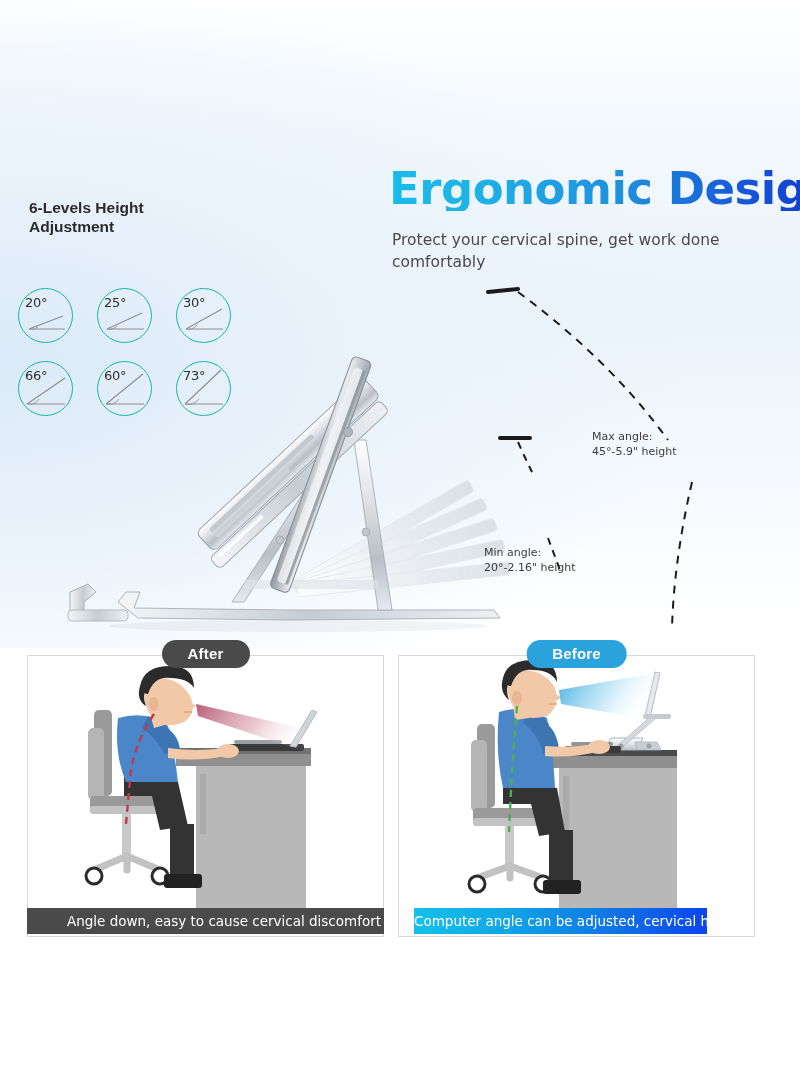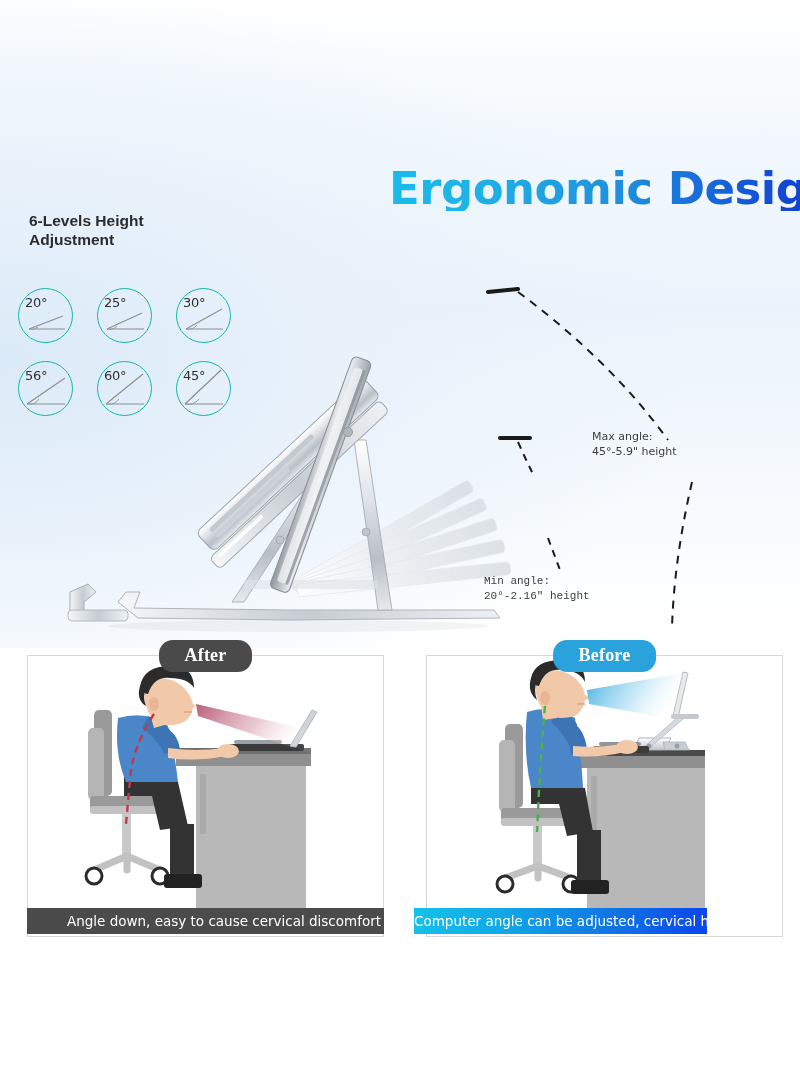--- a/index.html
+++ b/index.html
@@ -30,21 +30,21 @@
     font-family:"DejaVu Sans",sans-serif;
   }
   .hero-sub{
     position:absolute;left:392px;top:229px;width:330px;
     font-size:15.5px;color:#4a4a4a;line-height:1.42;
     font-family:"DejaVu Sans",sans-serif;
   }
 
   
   .levels-title{
-    position:absolute;left:29px;top:211px;width:190px;
+    position:absolute;left:29px;top:198px;width:190px;
     font-size:15.5px;font-weight:bold;color:#2b2b2b;line-height:1.25;
   }
 
   
   .badges{position:absolute;left:18px;top:288px;width:240px;}
   .badge-row{display:flex;gap:24px;margin-bottom:18px;}
   .badge{
     width:53px;height:53px;border-radius:50%;
     border:1px solid #14b8a6;position:relative;flex:0 0 auto;
     overflow:hidden;background:transparent;
@@ -58,37 +58,37 @@
 
   
   .product{position:absolute;left:48px;top:140px;width:470px;height:500px;}
 
   
   .callout{
     position:absolute;font-size:11px;color:#3d3d3d;line-height:1.35;
     font-family:"DejaVu Sans",sans-serif;white-space:nowrap;
   }
   .callout-max{left:592px;top:430px;}
-  .callout-min{left:484px;top:574px;font-family:Liberation Mono, monospace;}
+  .callout-min{left:484px;top:546px;}
   .callout-lines{position:absolute;left:460px;top:270px;width:340px;height:370px;}
 
   
   .panel{
     position:absolute;top:655px;width:357px;height:282px;
     border:1px solid #d8d8d8;background:#ffffff;box-sizing:border-box;
   }
   .panel-left{left:27px;}
-  .panel-right{left:426px;}
+  .panel-right{left:398px;}
   .panel-art{position:absolute;left:0;top:0;width:100%;height:100%;}
 
   .pill{
     position:absolute;top:-16px;left:50%;transform:translateX(-50%);
     padding:5px 26px 6px;border-radius:14px;
-    font-size:18px;font-weight:bold;color:#ffffff;
-    font-family:Liberation Serif, serif;white-space:nowrap;
+    font-size:15px;font-weight:bold;color:#ffffff;
+    font-family:Liberation Sans, sans-serif;white-space:nowrap;
     letter-spacing:0.2px;
   }
   .pill-after{background:#4a4a4a;}
   .pill-before{background:#2aa3dd;}
 
   .caption{
     position:absolute;height:26px;line-height:26px;
     text-align:center;color:#ffffff;font-size:13.5px;
     font-family:"DejaVu Sans",sans-serif;white-space:nowrap;
     box-sizing:border-box;
@@ -180,20 +180,21 @@
 
       <circle cx="300" cy="292" r="4.5" fill="#b0b6bc" stroke="#979da3" stroke-width="1"></circle>
       <circle cx="232" cy="400" r="4" fill="#bfc5cb" stroke="#a2a8ae" stroke-width="0.8"></circle>
       <circle cx="318" cy="392" r="4" fill="#bfc5cb" stroke="#a2a8ae" stroke-width="0.8"></circle>
 
       <ellipse cx="250" cy="486" rx="190" ry="6" fill="#9aa4ae" opacity="0.12"></ellipse>
     </svg>
   </div>
 
   <div class="hero-title">Ergonomic Design</div>
+  <div class="hero-sub">Protect your cervical spine, get work done comfortably</div>
 
   <div class="levels-title">6-Levels Height Adjustment</div>
 
   <div class="badges">
     <div class="badge-row">
       <div class="badge">
         <span class="deg">20°</span>
         <svg width="53" height="53" viewBox="0 0 53 53">
           <path d="M10 40 L46 40" stroke="#8e8e8e" stroke-width="1.2" fill="none"></path>
           <path d="M10 40 L44 27" stroke="#8e8e8e" stroke-width="1.2" fill="none"></path>
@@ -212,37 +213,37 @@
         <span class="deg">30°</span>
         <svg width="53" height="53" viewBox="0 0 53 53">
           <path d="M9 40 L46 40" stroke="#8e8e8e" stroke-width="1.2" fill="none"></path>
           <path d="M9 40 L45 20" stroke="#8e8e8e" stroke-width="1.2" fill="none"></path>
           <path d="M9 40 A11 11 0 0 0 20 36" stroke="#9a9a9a" stroke-width="1" fill="none"></path>
         </svg>
       </div>
     </div>
     <div class="badge-row">
       <div class="badge">
-        <span class="deg">56°</span>
+        <span class="deg">66°</span>
         <svg width="53" height="53" viewBox="0 0 53 53">
           <path d="M8 42 L46 42" stroke="#8e8e8e" stroke-width="1.2" fill="none"></path>
           <path d="M8 42 L46 16" stroke="#8e8e8e" stroke-width="1.2" fill="none"></path>
           <path d="M8 42 A12 12 0 0 0 20 37" stroke="#9a9a9a" stroke-width="1" fill="none"></path>
         </svg>
       </div>
       <div class="badge">
         <span class="deg">60°</span>
         <svg width="53" height="53" viewBox="0 0 53 53">
           <path d="M8 42 L46 42" stroke="#8e8e8e" stroke-width="1.2" fill="none"></path>
           <path d="M8 42 L45 12" stroke="#8e8e8e" stroke-width="1.2" fill="none"></path>
           <path d="M8 42 A13 13 0 0 0 21 37" stroke="#9a9a9a" stroke-width="1" fill="none"></path>
         </svg>
       </div>
       <div class="badge">
-        <span class="deg">45°</span>
+        <span class="deg">73°</span>
         <svg width="53" height="53" viewBox="0 0 53 53">
           <path d="M8 42 L46 42" stroke="#8e8e8e" stroke-width="1.2" fill="none"></path>
           <path d="M8 42 L44 8" stroke="#8e8e8e" stroke-width="1.2" fill="none"></path>
           <path d="M8 42 A14 14 0 0 0 22 37" stroke="#9a9a9a" stroke-width="1" fill="none"></path>
         </svg>
       </div>
     </div>
   </div>
 
   <div class="callout-lines">

